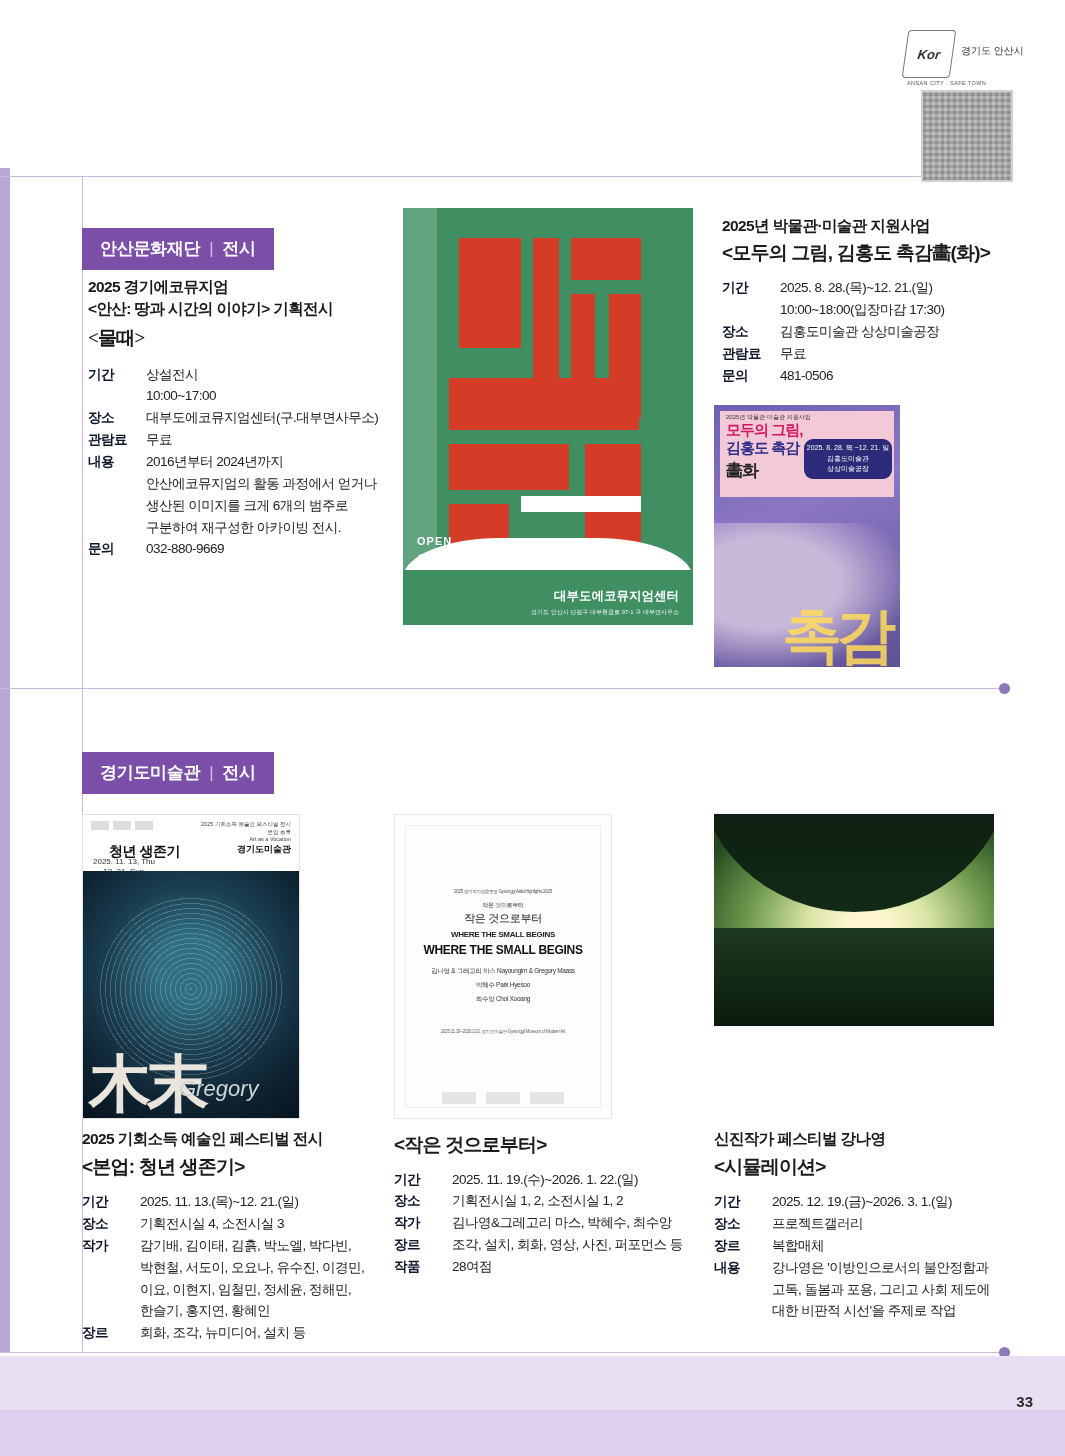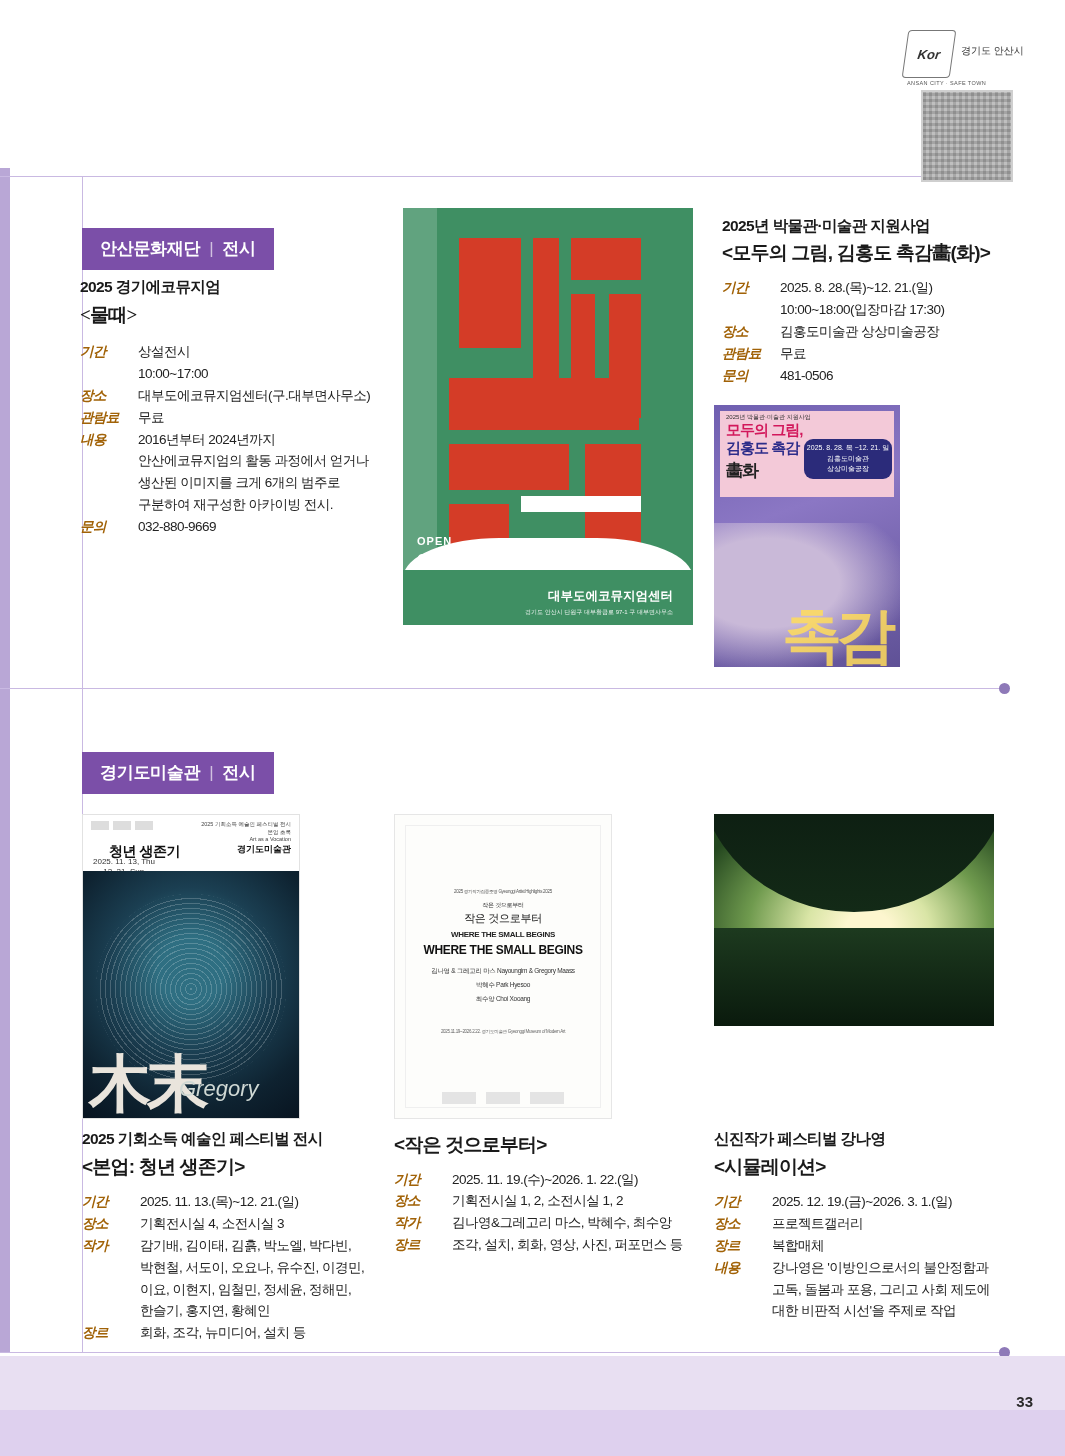--- a/index.html
+++ b/index.html
@@ -70,41 +70,41 @@
     position:absolute;display:inline-flex;align-items:center;
     background:#7b4fa8;color:#fff;font-weight:bold;font-size:17px;
     padding:9px 18px 10px 18px;letter-spacing:-.3px;
   }
   .badge .sep{opacity:.65;margin:0 9px;font-weight:normal;}
 
   
   .title-sm{font-size:15.5px;font-weight:bold;letter-spacing:-.6px;line-height:1.45;}
   .title-lg{font-size:19px;font-weight:bold;letter-spacing:-.8px;line-height:1.4;}
   .kv{display:flex;font-size:13.5px;line-height:1.62;letter-spacing:-.5px;}
-  .kv .k{width:58px;flex:0 0 58px;font-weight:bold;color:#a16207;font-style:italic;}
+  .kv .k{width:58px;flex:0 0 58px;font-weight:bold;color:#0f172a;}
   .kv .v{flex:1;color:#222;}
   .kv .v .ln{display:block;}
 
   
-  .b1-left{position:absolute;left:80px;top:276px;width:300px;}
+  .b1-left{position:absolute;left:88px;top:276px;width:300px;}
   .b1-poster{
     position:absolute;left:403px;top:208px;width:290px;height:417px;
     background:#3f8f63;overflow:hidden;
   }
   
   .gp-shape{position:absolute;background:#d43c27;}
   .gp-white{position:absolute;background:#ffffff;}
   .gp-open{
     position:absolute;left:14px;bottom:52px;color:#fff;font-weight:bold;
   }
   .gp-open .o1{font-size:11px;letter-spacing:1px;}
   .gp-open .o2{font-size:21px;letter-spacing:-.5px;margin-top:2px;}
   .gp-foot{
     position:absolute;left:0;bottom:8px;width:100%;text-align:right;
-    padding-right:20px;box-sizing:border-box;color:#fff;
+    padding-right:14px;box-sizing:border-box;color:#fff;
   }
   .gp-foot .f1{font-size:12.5px;font-weight:bold;}
   .gp-foot .f2{font-size:6px;opacity:.9;margin-top:3px;}
 
   
   .b1-right{position:absolute;left:722px;top:215px;width:300px;}
   .b1-poster2{
     position:absolute;left:714px;top:405px;width:186px;height:262px;
     background:linear-gradient(160deg,#6f5fb0 0%,#8b77c4 40%,#5f5196 100%);
     overflow:hidden;
@@ -212,20 +212,21 @@
 </div>
 
 <div class="badge" style="left:82px;top:228px;justify-content:space-between;">
   <span>안산문화재단</span>
   <span class="sep">|</span>
   <span>전시</span>
 </div>
 
 <div class="b1-left">
   <div class="title-sm">2025 경기에코뮤지엄</div>
+  <div class="title-sm">&lt;안산: 땅과 시간의 이야기&gt; 기획전시</div>
   <div class="title-lg" style="margin-top:4px;font-family:Liberation Serif, serif;">&lt;물때&gt;</div>
 
   <div style="margin-top:12px;">
     <div class="kv">
         <div class="k">기간</div>
       <div class="v">
         <span class="ln">상설전시</span>
         <span class="ln">10:00~17:00</span>
       </div>
       </div>
@@ -438,20 +439,26 @@
       <div class="v">
           <span class="ln">김나영&amp;그레고리 마스, 박혜수, 최수앙</span>
         </div>
       </div>
     <div class="kv">
         <div class="k">장르</div>
       <div class="v">
           <span class="ln">조각, 설치, 회화, 영상, 사진, 퍼포먼스 등</span>
         </div>
       </div>
+    <div class="kv">
+        <div class="k">작품</div>
+      <div class="v">
+          <span class="ln">28여점</span>
+        </div>
+      </div>
   </div>
 </div>
 
 <div class="col c3" style="top:1128px;">
   <div class="title-sm">신진작가 페스티벌 강나영</div>
   <div class="title-lg" style="margin-top:4px;">&lt;시뮬레이션&gt;</div>
   <div style="margin-top:10px;">
     <div class="kv">
         <div class="k">기간</div>
       <div class="v">

